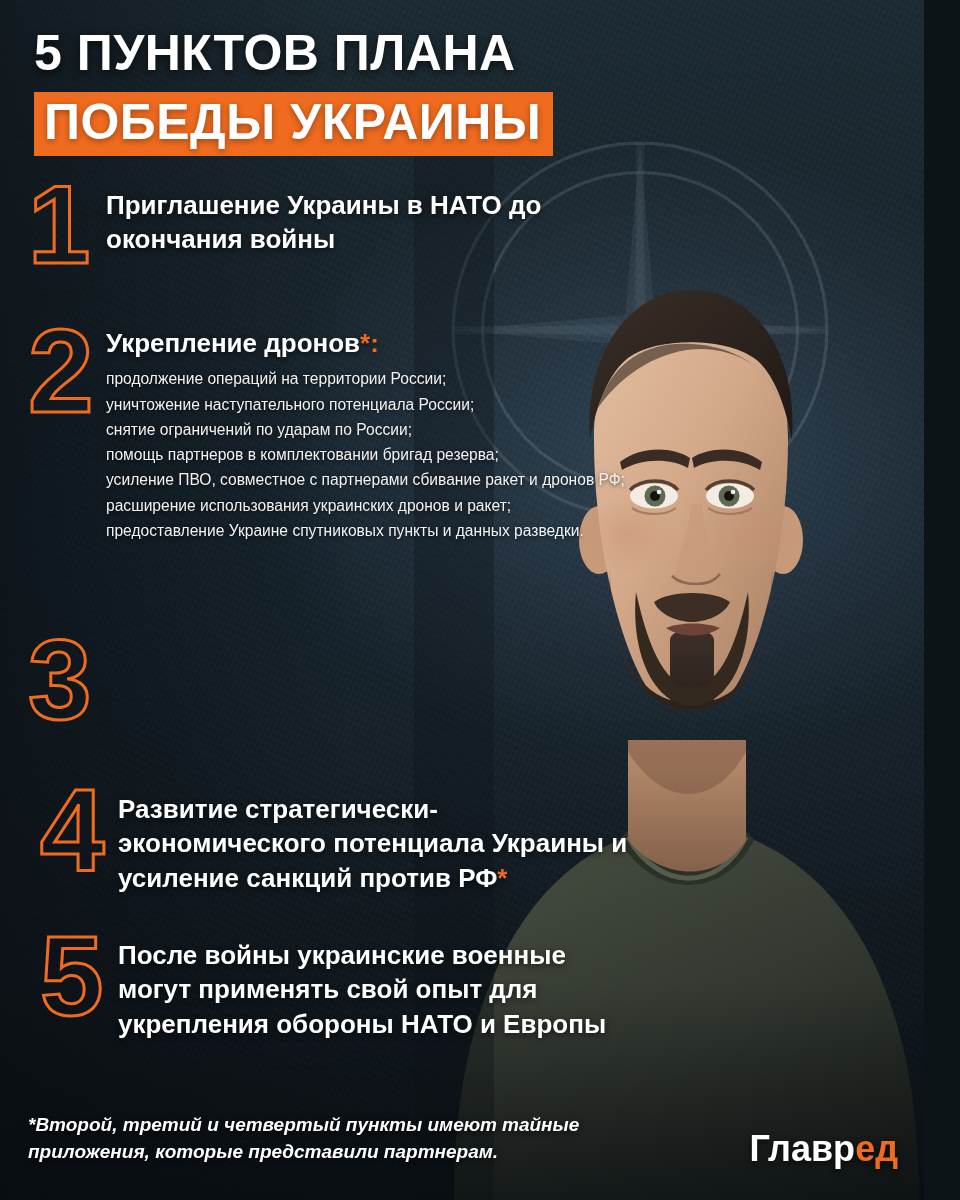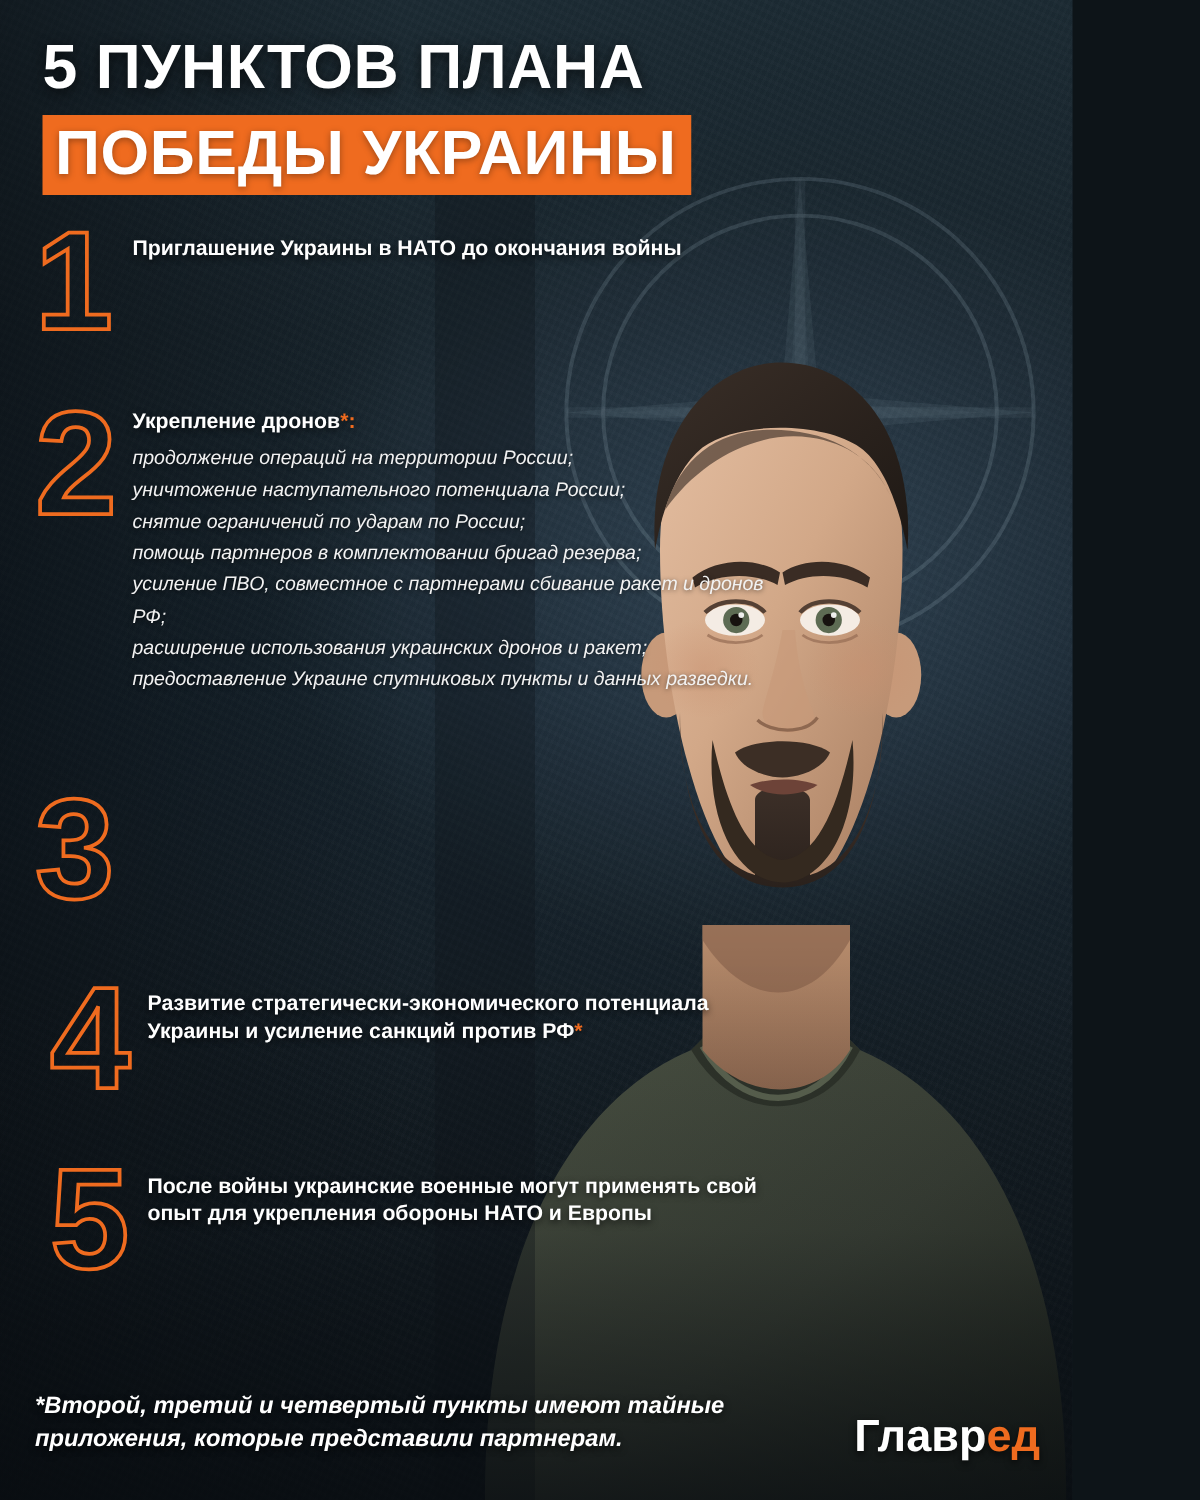--- a/index.html
+++ b/index.html
@@ -4,21 +4,21 @@
 <style>
   * { box-sizing: border-box; margin: 0; padding: 0; }
   html, body {
     width: 960px; height: 1200px;
     font-family: "Liberation Sans", sans-serif;
     background: #0d1418;
     overflow: hidden;
   }
   #poster {
     position: relative;
-    width: 858px; height: 1200px;
+    width: 924px; height: 1200px;
     overflow: hidden;
     background:
       radial-gradient(ellipse 900px 700px at 72% 38%, rgba(70,95,115,0.55) 0%, rgba(28,42,52,0.25) 45%, rgba(12,18,22,0) 75%),
       linear-gradient(180deg, #1b2a33 0%, #16222a 22%, #13202a 45%, #121b22 70%, #0e151a 100%);
   }
   
   #poster::before {
     content: "";
     position: absolute; inset: 0;
     background:
@@ -80,34 +80,33 @@
     color: transparent;
     -webkit-text-stroke: 3px #ef6b1f;
     text-shadow: none;
     width: 78px;
     flex: 0 0 78px;
     text-align: left;
     font-family: "Liberation Sans", sans-serif;
   }
   .ptext { color: #ffffff; }
   .phead {
-    font-size: 17px; font-weight: 700; line-height: 1.32;
+    font-size: 26px; font-weight: 700; line-height: 1.32;
     color: #ffffff;
     text-shadow: 0 2px 6px rgba(0,0,0,0.6);
   }
   .phead .ast { color: #ef6b1f; }
   .sub {
     margin-top: 6px;
   }
   .sub div {
     font-size: 15.6px;
     line-height: 1.62;
     color: #f2f2f2;
     text-shadow: 0 1px 4px rgba(0,0,0,0.6);
-    font-style: italic;
   }
 
   #p1 { left: 28px; top: 178px; width: 590px; }
   #p1 .num { font-size: 112px; }
   #p2 { left: 28px; top: 322px; width: 600px; }
   #p2 .num { font-size: 118px; }
   #p3 { left: 28px; top: 632px; width: 600px; }
   #p3 .num { font-size: 114px; }
   #p4 { left: 40px; top: 782px; width: 600px; }
   #p4 .num { font-size: 116px; }

